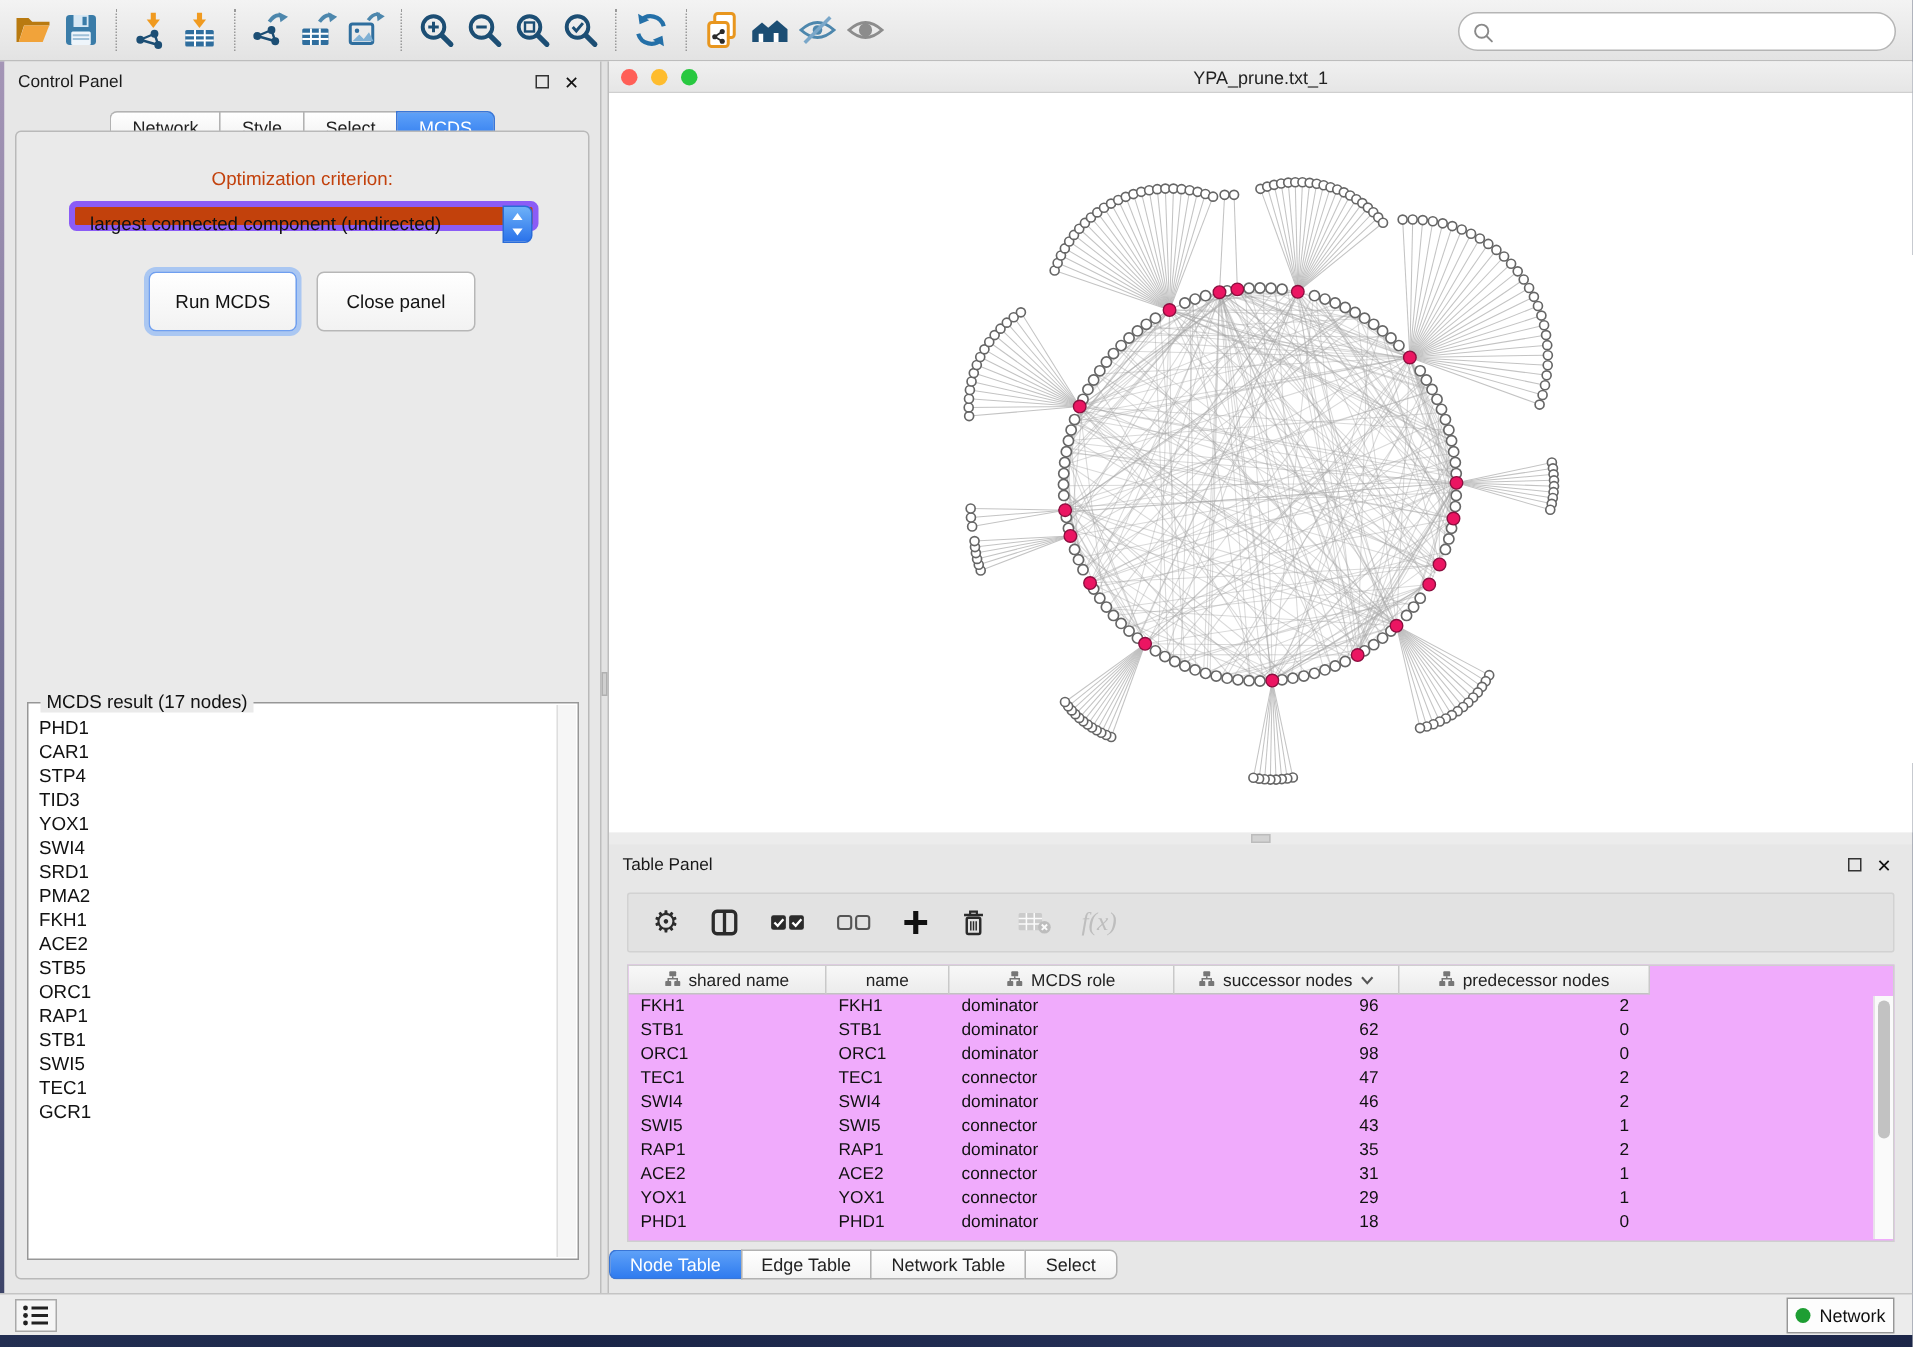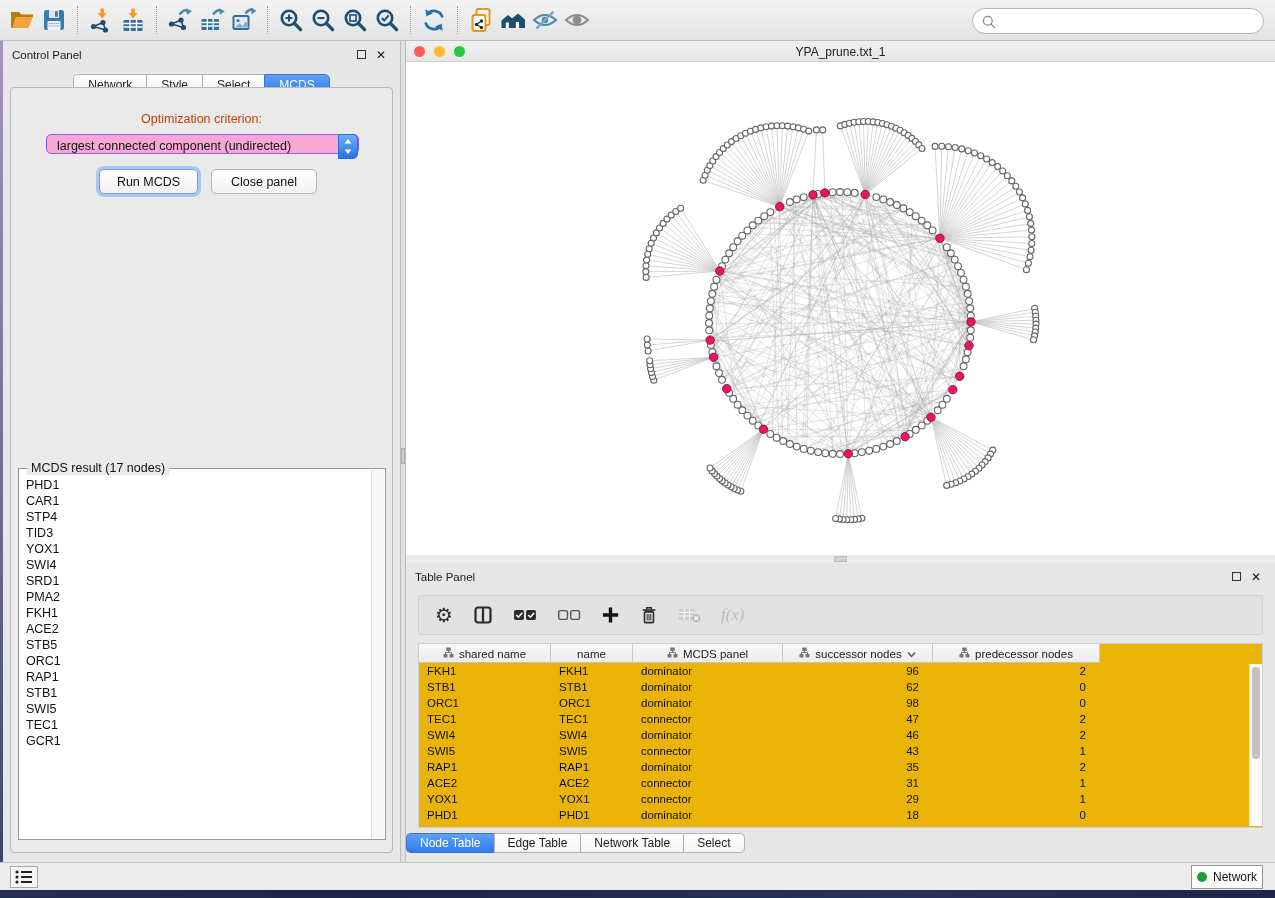--- a/index.html
+++ b/index.html
@@ -37,28 +37,28 @@
   #cp-tabs { position:absolute; left:0; top:33px; width:100%; display:flex; justify-content:center; }
   .seg { height:21px; line-height:20px; padding:0 14px; font-size:12px; color:#222;
     background:linear-gradient(#ffffff,#f1f1f1); border:1px solid #b2b2b2; border-right:none; }
   .seg:first-child { border-radius:5px 0 0 5px; }
   .seg:last-child { border-radius:0 5px 5px 0; border-right:1px solid #b2b2b2; }
   .seg.active { background:linear-gradient(#5ea1f8,#2f7bef); color:#fff; border-color:#3a76d6; }
 
   #cp-content { position:absolute; left:7px; top:46px; width:383px; height:766px;
     background:#eaeaea; border:1px solid #b9b9b9; border-radius:4px; }
   #opt-label { position:absolute; left:0; top:24px; width:100%; text-align:center; font-size:12.5px; color:#c2410c; }
-  #opt-select { position:absolute; left:35px; top:46px; width:313px; height:20px; background:#f9a8d4;
-    border:1px solid #8b5cf6; border-radius:5px; }
+  #opt-select { position:absolute; left:35px; top:46px; width:313px; height:20px; background:#c2410c;
+    border:4px solid #8b5cf6; border-radius:5px; }
   #opt-select .val { position:absolute; left:10px; top:4px; font-size:12.5px; color:#111; white-space:nowrap; }
   #opt-select .stepper { position:absolute; right:0; top:-1px; width:20px; height:25px;
     background:linear-gradient(#6db1f8,#2a72ea); border-radius:0 5px 5px 0; border:1px solid #2a6cd8; }
-  .btn { position:absolute; height:25px; background:linear-gradient(#ffffff,#f2f2f2);
+  .btn { position:absolute; height:40px; background:linear-gradient(#ffffff,#f2f2f2);
     border:1px solid #b7b7b7; border-radius:5px; font-size:12.5px; color:#111;
-    display:flex; align-items:center; justify-content:center; }
+    display:flex; align-items:center; justify-content:center;margin-top:12px; }
   #run-btn { left:88px; top:81px; width:99px; border-color:#6f9ff0; box-shadow:0 0 0 3px rgba(117,170,248,.55); }
   #closepanel-btn { left:200px; top:81px; width:106px; }
 
   #result-group { position:absolute; left:7px; top:380px; width:368px; height:372px;
     background:#fff; border:1px solid #979797; }
   #result-legend { position:absolute; left:8px; top:-8px; background:#eaeaea; padding:0 4px;
     font-size:12.5px; color:#111; }
   #result-list { position:absolute; left:0; top:4px; width:352px; bottom:2px; overflow:hidden;
     padding:4px 0 0 7px; }
   #result-list .itm { font-size:12.5px; line-height:16px; color:#111; }
@@ -89,21 +89,21 @@
   #tp-float { right:34px; } #tp-close { right:14px; }
   #tp-toolbar { position:absolute; left:12px; top:32px; width:845px; height:40px;
     background:#e2e2e2; border:1px solid #d2d2d2; border-radius:2px;
     display:flex; align-items:center; gap:20px; padding-left:16px; }
   .tp-ic { display:flex; align-items:center; justify-content:center; height:26px; }
   .tp-ic svg { height:20px; }
   .fx-txt { font-family:"Liberation Serif","DejaVu Serif",serif; font-style:italic;
     font-size:17px; color:#b8b8b8; }
   .gear-txt { font-size:20px; color:#2b2b2b; line-height:20px; }
 
-  #tp-table { position:absolute; left:12px; top:80px; width:845px; height:185px; background:#eab308;
+  #tp-table { position:absolute; left:12px; top:80px; width:845px; height:185px; background:#f0abfc;
     border:1px solid #cfcfcf; overflow:hidden; }
   #tp-header { position:absolute; left:0; top:0; height:19px; display:flex;
     background:linear-gradient(#f8f8f8,#ececec); border-bottom:1px solid #c2c2c2; }
   .th { display:flex; align-items:center; justify-content:center; gap:5px;
     border-right:1px solid #c9c9c9; font-size:11.5px; color:#222; height:19px; }
   #tp-body { position:absolute; left:0; top:19px; right:14px; bottom:0; }
   .tr { display:flex; height:16px; align-items:center; }
   .td { font-size:11.5px; color:#111; white-space:nowrap; overflow:hidden; }
   .td.left { text-align:left; padding-left:8px; }
   .td.right { text-align:right; padding-right:14px; }
@@ -1140,21 +1140,21 @@
           <div class="th" style="width: 82px;">
             <span>name</span>
           </div>
           <div class="th" style="width: 150px;">
             <span><svg viewBox="0 0 11 11" width="11" height="11">
                 <path d="M5.5 3.9v1.6M2.5 7V5.5h6V7" stroke="#777" fill="none"></path>
                 <rect x="3.2" y="0.5" width="4.6" height="3.4" rx="0.6" fill="#777"></rect>
                 <rect x="0.5" y="7" width="4" height="3.4" rx="0.6" fill="#777"></rect>
                 <rect x="6.5" y="7" width="4" height="3.4" rx="0.6" fill="#777"></rect>
               </svg></span>
-            <span>MCDS panel</span>
+            <span>MCDS role</span>
           </div>
           <div class="th" style="width: 150px;">
             <span><svg viewBox="0 0 11 11" width="11" height="11">
                 <path d="M5.5 3.9v1.6M2.5 7V5.5h6V7" stroke="#777" fill="none"></path>
                 <rect x="3.2" y="0.5" width="4.6" height="3.4" rx="0.6" fill="#777"></rect>
                 <rect x="0.5" y="7" width="4" height="3.4" rx="0.6" fill="#777"></rect>
                 <rect x="6.5" y="7" width="4" height="3.4" rx="0.6" fill="#777"></rect>
               </svg></span>
             <span>successor nodes</span>
             <span><svg width="9" height="7" viewBox="0 0 9 7">

